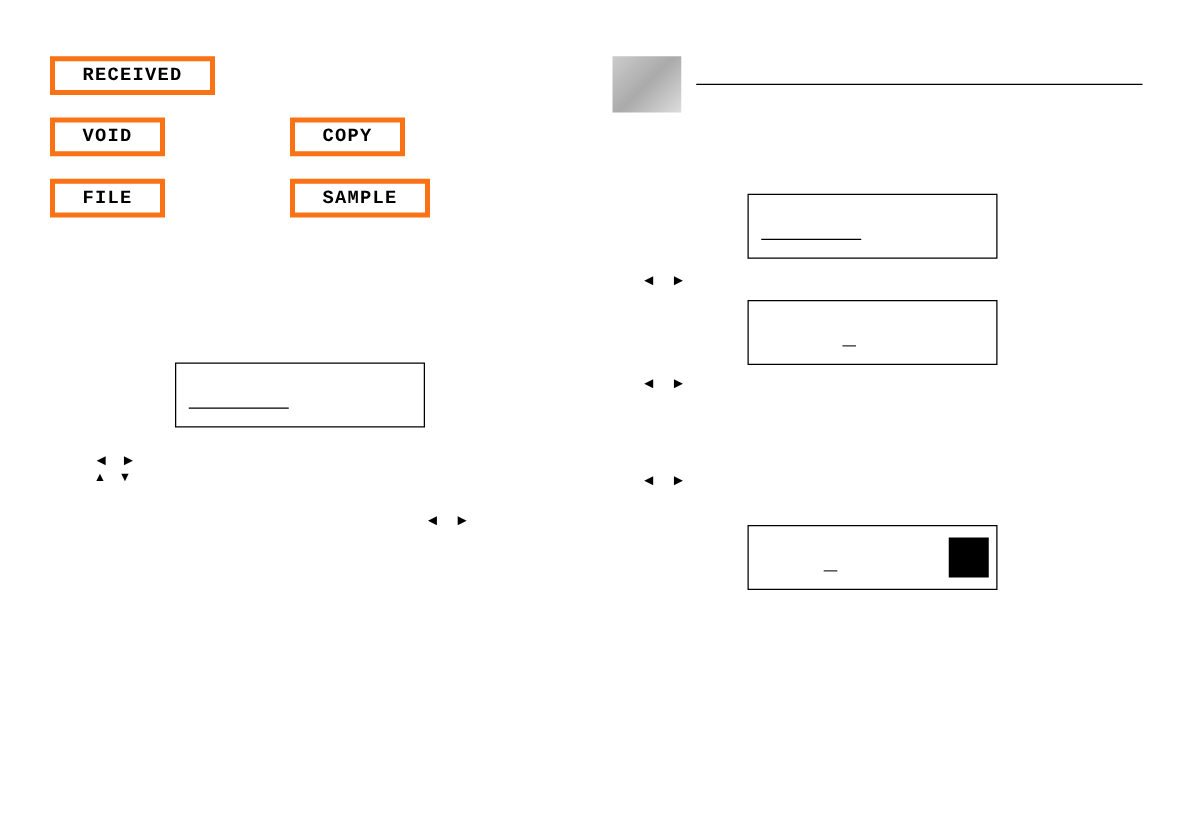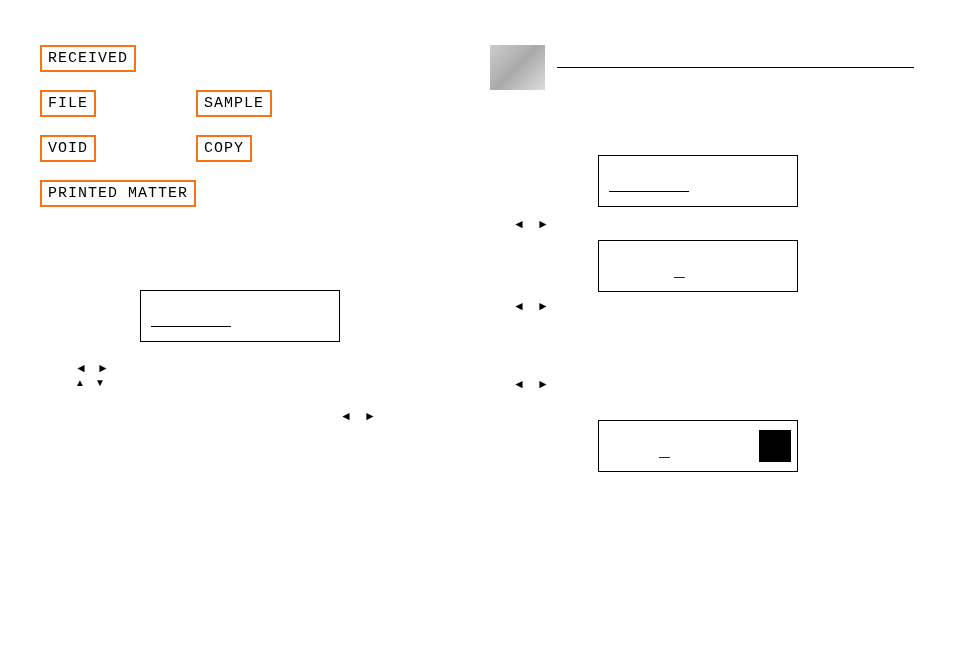--- a/index.html
+++ b/index.html
@@ -12,24 +12,24 @@
       width: 954px;
       height: 672px;
       background: #ffffff;
       font-family: 'Courier New', Courier, monospace;
       position: relative;
       overflow: hidden;
     }
 
     .stamp-button {
       display: inline-block;
-      border: 2px solid #f97316;
-      padding: 3px 6px;
+      border: 4px solid #f97316;
+      padding: 3px 22px;
       font-size: 15px;
-      font-weight: normal;
+      font-weight: bold;
       cursor: pointer;
       letter-spacing: 1px;
       background: #fff;
       margin: 0;
     }
 
     .stamps-section {
       position: absolute;
       top: 45px;
       left: 40px;
@@ -95,32 +95,29 @@
 </head>
 <body>
 
 <div class="stamps-section">
 
   <div class="stamps-row">
     <div class="stamp-button">RECEIVED</div>
   </div>
 
   <div class="stamps-row">
-    <div class="stamp-button">FILE</div>
-    <div class="stamp-button">SAMPLE</div>
-  </div>
-
-  <div class="stamps-row">
     <div class="stamp-button">VOID</div>
     <div class="stamp-button">COPY</div>
   </div>
 
   <div class="stamps-row">
-    <div class="stamp-button">PRINTED MATTER</div>
+    <div class="stamp-button">FILE</div>
+    <div class="stamp-button">SAMPLE</div>
   </div>
+
 </div>
 
 <div style="position:absolute; top:290px; left:140px;">
   <div class="left-input-box">
     <div class="left-input-underline"></div>
   </div>
 </div>
 
 <div style="position:absolute; top:362px; left:75px;">
   <div style="display:flex; gap:10px; align-items:center;">

